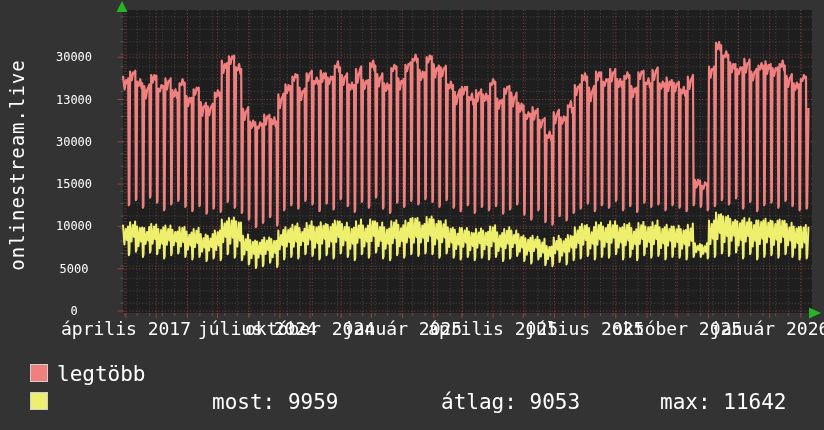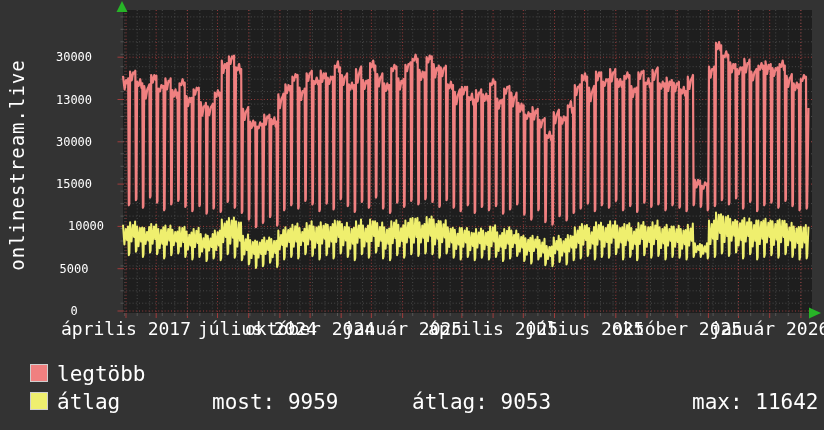--- a/index.html
+++ b/index.html
@@ -260,40 +260,39 @@
         <path d="M123.0 75.8 L124.6 89.3 L126.1 80.0 L127.4 83.4 L128.2 78.4 L128.8 205.3 L129.3 203.6 L130.1 71.6 L131.7 80.4 L133.2 72.4 L134.5 73.6 L135.3 70.7 L135.9 200.2 L136.4 198.5 L137.1 81.7 L138.7 85.8 L140.2 79.2 L141.5 87.9 L142.3 83.4 L142.9 207.8 L143.4 206.1 L144.2 86.0 L145.8 98.3 L147.3 89.3 L148.6 86.5 L149.4 84.3 L150.0 197.6 L150.5 195.9 L151.2 75.0 L152.8 82.6 L154.3 75.0 L155.6 79.8 L156.4 75.8 L157.0 202.7 L157.5 201.0 L158.3 88.5 L159.9 91.4 L161.4 85.1 L162.7 87.7 L163.5 86.0 L164.1 210.3 L164.6 208.6 L165.4 78.4 L167.0 89.5 L168.5 80.9 L169.8 81.7 L170.6 78.4 L171.2 204.4 L171.7 202.7 L172.4 90.2 L174.0 96.6 L175.5 89.3 L176.8 97.8 L177.6 92.7 L178.2 201.0 L178.7 199.3 L179.5 83.4 L181.1 85.1 L182.6 79.2 L183.9 85.4 L184.7 82.6 L185.3 206.9 L185.8 205.3 L186.5 96.1 L188.1 106.1 L189.6 97.8 L190.9 102.3 L191.7 97.8 L192.3 211.2 L192.8 209.5 L193.6 89.3 L195.2 94.6 L196.7 87.7 L198.0 89.9 L198.8 87.7 L199.4 206.1 L199.9 204.4 L200.7 102.0 L202.3 115.6 L203.8 106.3 L205.1 106.8 L205.9 102.9 L206.5 213.7 L207.0 212.0 L207.7 106.3 L209.3 115.1 L210.8 107.1 L212.1 105.4 L212.9 103.7 L213.5 208.6 L214.0 206.9 L214.8 92.7 L216.4 96.8 L217.9 90.2 L219.2 96.1 L220.0 92.7 L220.6 212.0 L221.1 210.3 L221.8 60.6 L223.4 72.9 L224.9 64.0 L226.2 68.2 L227.0 63.1 L227.6 201.9 L228.1 200.2 L228.9 56.4 L230.5 64.0 L232.0 56.4 L233.3 58.3 L234.1 55.5 L234.7 207.8 L235.2 206.1 L236.0 67.4 L237.6 70.2 L239.1 64.0 L240.4 73.6 L241.2 69.0 L241.8 212.9 L242.3 211.2 L243.0 108.8 L244.6 120.0 L246.1 111.3 L247.4 109.4 L248.2 107.1 L248.8 219.6 L249.3 217.9 L250.1 121.5 L251.7 127.9 L253.2 120.7 L254.5 126.3 L255.3 122.3 L255.9 227.2 L256.4 225.6 L257.1 126.6 L258.7 128.3 L260.2 122.3 L261.5 125.7 L262.3 124.0 L262.9 223.0 L263.4 221.3 L264.2 114.7 L265.8 124.7 L267.3 116.4 L268.6 118.1 L269.4 114.7 L270.0 217.1 L270.5 215.4 L271.3 119.0 L272.9 124.2 L274.4 117.3 L275.7 126.6 L276.5 121.5 L277.1 225.6 L277.6 223.9 L278.3 94.4 L279.9 108.0 L281.4 98.7 L282.7 96.4 L283.5 93.6 L284.1 210.3 L284.6 208.6 L285.4 84.3 L287.0 93.1 L288.5 85.1 L289.8 90.5 L290.6 86.0 L291.2 205.3 L291.7 203.6 L292.4 76.7 L294.0 80.7 L295.5 74.1 L296.8 77.2 L297.6 75.0 L298.2 208.6 L298.7 206.9 L299.5 87.7 L301.1 100.0 L302.6 91.0 L303.9 92.5 L304.7 88.5 L305.3 201.0 L305.8 199.3 L306.6 73.3 L308.2 80.9 L309.7 73.3 L311.0 72.4 L311.8 70.7 L312.4 204.4 L312.9 202.7 L313.6 80.9 L315.2 83.8 L316.7 77.5 L318.0 84.3 L318.8 80.9 L319.4 211.2 L319.9 209.5 L320.7 70.7 L322.3 81.9 L323.8 73.3 L325.1 78.4 L325.9 73.3 L326.5 203.6 L327.0 201.9 L327.7 77.5 L329.3 83.9 L330.8 76.7 L332.1 79.5 L332.9 76.7 L333.5 209.5 L334.0 207.8 L334.8 65.7 L336.4 67.4 L337.9 61.4 L339.2 71.9 L340.0 67.4 L340.6 199.3 L341.1 197.6 L341.9 75.0 L343.5 84.9 L345.0 76.7 L346.3 75.5 L347.1 73.3 L347.7 206.1 L348.2 204.4 L348.9 84.3 L350.5 89.5 L352.0 82.6 L353.3 89.1 L354.1 85.1 L354.7 212.0 L355.2 210.3 L356.0 69.0 L357.6 82.6 L359.1 73.3 L360.4 68.2 L361.2 66.5 L361.8 201.9 L362.3 200.2 L363.0 80.0 L364.6 88.8 L366.1 80.9 L367.4 83.4 L368.2 80.0 L368.8 207.8 L369.3 206.1 L370.1 63.1 L371.7 67.2 L373.2 60.6 L374.5 70.7 L375.3 65.7 L375.9 197.6 L376.4 195.9 L377.2 74.1 L378.8 86.5 L380.3 77.5 L381.6 76.1 L382.4 73.3 L383.0 208.6 L383.5 206.9 L384.2 83.4 L385.8 91.0 L387.3 83.4 L388.6 89.6 L389.4 85.1 L390.0 212.9 L390.5 211.2 L391.3 68.2 L392.9 71.1 L394.4 64.8 L395.7 68.8 L396.5 66.5 L397.1 202.7 L397.6 201.0 L398.3 78.4 L399.9 89.5 L401.4 80.9 L402.7 83.1 L403.5 79.2 L404.1 206.9 L404.6 205.3 L405.4 64.8 L407.0 71.2 L408.5 64.0 L409.8 64.0 L410.6 62.3 L411.2 201.0 L411.7 199.3 L412.5 58.9 L414.1 60.6 L415.6 54.7 L416.9 62.3 L417.7 58.9 L418.3 204.4 L418.8 202.7 L419.5 69.9 L421.1 79.9 L422.6 71.6 L423.9 77.5 L424.7 72.4 L425.3 199.3 L425.8 197.6 L426.6 57.2 L428.2 62.4 L429.7 55.5 L431.0 59.2 L431.8 56.4 L432.4 201.9 L432.9 200.2 L433.6 64.0 L435.2 77.5 L436.7 68.2 L438.0 70.2 L438.8 65.7 L439.4 206.9 L439.9 205.3 L440.7 67.4 L442.3 76.2 L443.8 68.2 L445.1 67.9 L445.9 65.7 L446.5 200.2 L447.0 198.5 L447.8 84.3 L449.4 88.3 L450.9 81.7 L452.2 89.1 L453.0 85.1 L453.6 207.8 L454.1 206.1 L454.8 91.9 L456.4 104.2 L457.9 95.3 L459.2 91.0 L460.0 89.3 L460.6 211.2 L461.1 209.5 L461.9 86.8 L463.5 94.4 L465.0 86.8 L466.3 90.2 L467.1 86.8 L467.7 205.3 L468.2 203.6 L468.9 97.0 L470.5 99.8 L472.0 93.6 L473.3 104.6 L474.1 99.5 L474.7 212.9 L475.2 211.2 L476.0 90.2 L477.6 101.4 L479.1 92.7 L480.4 92.2 L481.2 89.3 L481.8 206.9 L482.3 205.3 L483.1 94.4 L484.7 100.9 L486.2 93.6 L487.5 100.6 L488.3 96.1 L488.9 210.3 L489.4 208.6 L490.1 83.4 L491.7 85.1 L493.2 79.2 L494.5 84.0 L495.3 81.7 L495.9 206.1 L496.4 204.4 L497.2 98.7 L498.8 108.6 L500.3 100.3 L501.6 103.4 L502.4 99.5 L503.0 213.7 L503.5 212.0 L504.2 88.5 L505.8 93.7 L507.3 86.8 L508.6 87.7 L509.4 86.0 L510.0 209.5 L510.5 207.8 L511.3 92.7 L512.9 106.3 L514.4 97.0 L515.7 96.1 L516.5 92.7 L517.1 204.4 L517.6 202.7 L518.4 102.9 L520.0 111.7 L521.5 103.7 L522.8 110.5 L523.6 105.4 L524.2 214.6 L524.7 212.9 L525.4 114.7 L527.0 118.8 L528.5 112.2 L529.8 116.7 L530.6 113.9 L531.2 219.6 L531.7 217.9 L532.5 107.1 L534.1 119.5 L535.6 110.5 L536.9 113.3 L537.7 108.8 L538.3 210.3 L538.8 208.6 L539.5 119.8 L541.1 127.4 L542.6 119.8 L543.9 120.4 L544.7 118.1 L545.3 222.2 L545.8 220.5 L546.6 135.0 L548.2 137.9 L549.7 131.6 L551.0 139.8 L551.8 135.9 L552.4 224.7 L552.9 223.0 L553.7 112.2 L555.3 123.4 L556.8 114.7 L558.1 111.3 L558.9 109.7 L559.5 216.2 L560.0 214.6 L560.7 117.3 L562.3 123.7 L563.8 116.4 L565.1 120.7 L565.9 117.3 L566.5 220.5 L567.0 218.8 L567.8 105.4 L569.4 107.1 L570.9 101.2 L572.2 113.0 L573.0 108.0 L573.6 212.9 L574.1 211.2 L574.8 85.1 L576.4 95.1 L577.9 86.8 L579.2 87.1 L580.0 84.3 L580.6 208.6 L581.1 206.9 L581.9 75.0 L583.5 80.2 L585.0 73.3 L586.3 81.2 L587.1 76.7 L587.7 203.6 L588.2 201.9 L589.0 87.7 L590.6 101.2 L592.1 91.9 L593.4 88.2 L594.2 86.0 L594.8 211.2 L595.3 209.5 L596.0 71.6 L597.6 80.4 L599.1 72.4 L600.4 76.4 L601.2 72.4 L601.8 205.3 L602.3 203.6 L603.1 81.7 L604.7 85.8 L606.2 79.2 L607.5 80.9 L608.3 79.2 L608.9 207.8 L609.4 206.1 L610.1 69.0 L611.7 81.4 L613.2 72.4 L614.5 72.4 L615.3 69.0 L615.9 201.0 L616.4 199.3 L617.2 79.2 L618.8 86.8 L620.3 79.2 L621.6 86.8 L622.4 81.7 L623.0 210.3 L623.5 208.6 L624.3 75.8 L625.9 78.7 L627.4 72.4 L628.7 77.8 L629.5 75.0 L630.1 206.1 L630.6 204.4 L631.3 86.0 L632.9 97.1 L634.4 88.5 L635.7 92.2 L636.5 87.7 L637.1 212.0 L637.6 210.3 L638.4 72.4 L640.0 78.9 L641.5 71.6 L642.8 73.0 L643.6 70.7 L644.2 202.7 L644.7 201.0 L645.4 82.6 L647.0 84.3 L648.5 78.4 L649.8 87.4 L650.6 83.4 L651.2 206.9 L651.7 205.3 L652.5 69.9 L654.1 79.9 L655.6 71.6 L656.9 69.0 L657.7 67.4 L658.3 204.4 L658.8 202.7 L659.6 83.4 L661.2 88.7 L662.7 81.7 L664.0 86.8 L664.8 83.4 L665.4 210.3 L665.9 208.6 L666.6 77.5 L668.2 91.0 L669.7 81.7 L671.0 85.1 L671.8 80.0 L672.4 205.3 L672.9 203.6 L673.7 82.6 L675.3 91.4 L676.8 83.4 L678.1 84.6 L678.9 81.7 L679.5 207.8 L680.0 206.1 L680.7 89.3 L682.3 93.4 L683.8 86.8 L685.1 95.6 L685.9 91.0 L686.5 211.2 L687.0 209.5 L687.8 76.7 L689.4 89.0 L690.9 80.0 L692.2 77.2 L693.0 75.0 L693.6 205.3 L694.1 203.6 L694.9 179.9 L696.5 187.5 L698.0 179.9 L699.3 184.7 L700.1 180.7 L700.7 206.9 L701.2 205.3 L701.9 185.8 L703.5 188.7 L705.0 182.4 L706.3 184.9 L707.1 183.3 L707.7 210.3 L708.2 208.6 L709.0 66.5 L710.6 77.7 L712.1 69.0 L713.4 69.9 L714.2 66.5 L714.8 206.1 L715.3 204.4 L716.0 42.8 L717.6 49.2 L719.1 42.0 L720.4 50.4 L721.2 45.4 L721.8 200.2 L722.3 198.5 L723.1 55.5 L724.7 57.2 L726.2 51.3 L727.5 57.5 L728.3 54.7 L728.9 204.4 L729.4 202.7 L730.2 62.3 L731.8 72.3 L733.3 64.0 L734.6 68.5 L735.4 64.0 L736.0 198.5 L736.5 196.8 L737.2 69.0 L738.8 74.3 L740.3 67.4 L741.6 69.6 L742.4 67.4 L743.0 208.6 L743.5 206.9 L744.3 58.9 L745.9 72.4 L747.4 63.1 L748.7 63.7 L749.5 59.7 L750.1 201.9 L750.6 200.2 L751.3 71.6 L752.9 80.4 L754.4 72.4 L755.7 70.7 L756.5 69.0 L757.1 211.2 L757.6 209.5 L758.4 65.7 L760.0 69.7 L761.5 63.1 L762.8 69.0 L763.6 65.7 L764.2 205.3 L764.7 203.6 L765.5 61.4 L767.1 73.8 L768.6 64.8 L769.9 69.0 L770.7 64.0 L771.3 202.7 L771.8 201.0 L772.5 68.2 L774.1 75.8 L775.6 68.2 L776.9 70.2 L777.7 67.4 L778.3 207.8 L778.8 206.1 L779.6 64.0 L781.2 66.8 L782.7 60.6 L784.0 70.2 L784.8 65.7 L785.4 201.0 L785.9 199.3 L786.6 75.8 L788.2 87.0 L789.7 78.4 L791.0 76.4 L791.8 74.1 L792.4 206.1 L792.9 204.4 L793.7 83.4 L795.3 89.9 L796.8 82.6 L798.1 88.2 L798.9 84.3 L799.5 210.3 L800.0 208.6 L800.8 79.2 L802.4 80.9 L803.9 75.0 L805.2 78.4 L806.0 76.7 L806.6 208.6 L807.1 206.9 L808.5 108.0" fill="none" stroke="#f08080" stroke-width="2.2" stroke-linejoin="round"></path>
         <path d="M123.0 224.7 L124.4 244.5 L125.8 228.9 L127.0 239.9 L128.0 226.4 L128.8 255.2 L129.4 253.0 L130.1 222.2 L131.5 241.4 L132.9 225.0 L134.1 237.0 L135.1 221.6 L135.9 251.8 L136.5 249.7 L137.1 226.4 L138.5 246.2 L139.9 227.9 L141.1 241.6 L142.1 227.5 L142.9 256.9 L143.5 254.7 L144.2 228.1 L145.6 244.0 L147.0 232.0 L148.2 240.4 L149.2 227.0 L150.0 252.6 L150.6 250.5 L151.2 223.9 L152.6 243.7 L154.0 226.4 L155.2 239.1 L156.2 224.4 L157.0 254.3 L157.6 252.2 L158.3 228.9 L159.7 248.2 L161.1 230.1 L162.3 243.7 L163.3 227.2 L164.1 258.5 L164.7 256.4 L165.4 225.6 L166.8 244.8 L168.2 229.1 L169.4 240.4 L170.4 225.6 L171.2 255.2 L171.8 253.0 L172.4 229.8 L173.8 245.2 L175.2 232.0 L176.4 241.6 L177.4 231.5 L178.2 253.5 L178.8 251.4 L179.5 227.2 L180.9 246.5 L182.3 228.1 L183.5 242.1 L184.5 226.7 L185.3 256.9 L185.9 254.7 L186.5 231.5 L187.9 249.6 L189.3 234.7 L190.5 245.4 L191.5 232.6 L192.3 259.4 L192.9 257.3 L193.6 228.9 L195.0 247.1 L196.4 230.8 L197.6 242.9 L198.6 227.8 L199.4 256.9 L200.0 254.7 L200.7 234.0 L202.1 251.6 L203.5 238.2 L204.7 247.6 L205.7 234.6 L206.5 261.1 L207.1 259.0 L207.7 235.7 L209.1 250.6 L210.5 238.6 L211.7 247.1 L212.7 234.0 L213.5 258.5 L214.1 256.4 L214.8 230.6 L216.2 249.9 L217.6 232.2 L218.8 245.4 L219.8 230.6 L220.6 260.2 L221.2 258.1 L221.8 219.6 L223.2 242.2 L224.6 223.5 L225.8 237.0 L226.8 221.3 L227.6 254.3 L228.2 252.2 L228.9 217.9 L230.3 243.8 L231.7 220.5 L232.9 237.8 L233.9 217.4 L234.7 257.7 L235.3 255.6 L236.0 221.3 L237.4 246.6 L238.8 222.5 L240.0 240.8 L241.0 222.5 L241.8 260.2 L242.4 258.1 L243.0 235.7 L244.4 254.4 L245.8 239.3 L247.0 250.1 L248.0 234.6 L248.8 264.5 L249.4 262.4 L250.1 239.9 L251.5 258.1 L252.9 242.1 L254.1 253.9 L255.1 240.5 L255.9 267.9 L256.5 265.7 L257.1 241.6 L258.5 257.6 L259.9 242.5 L261.1 253.9 L262.1 239.9 L262.9 266.2 L263.5 264.0 L264.2 237.4 L265.6 253.9 L267.0 240.6 L268.2 250.1 L269.2 237.4 L270.0 262.8 L270.6 260.7 L271.3 239.1 L272.7 257.2 L274.1 241.0 L275.3 253.0 L276.3 240.8 L277.1 267.0 L277.7 264.9 L278.3 230.6 L279.7 249.3 L281.1 234.9 L282.3 245.0 L283.3 230.1 L284.1 259.4 L284.7 257.3 L285.4 227.2 L286.8 246.5 L288.2 230.1 L289.4 242.1 L290.4 228.4 L291.2 256.9 L291.8 254.7 L292.4 224.7 L293.8 246.7 L295.2 226.2 L296.4 241.6 L297.4 223.6 L298.2 258.5 L298.8 256.4 L299.5 228.1 L300.9 245.1 L302.3 232.0 L303.5 241.2 L304.5 228.7 L305.3 254.3 L305.9 252.2 L306.6 223.0 L308.0 244.5 L309.4 225.6 L310.6 239.5 L311.6 221.3 L312.4 256.0 L313.0 253.9 L313.6 226.4 L315.0 247.8 L316.4 227.6 L317.6 242.9 L318.6 226.4 L319.4 259.4 L320.0 257.3 L320.7 222.2 L322.1 243.6 L323.5 225.7 L324.7 238.7 L325.7 223.9 L326.5 255.2 L327.1 253.0 L327.7 224.7 L329.1 246.7 L330.5 226.9 L331.7 241.6 L332.7 224.1 L333.5 258.5 L334.1 256.4 L334.8 220.5 L336.2 241.9 L337.6 221.3 L338.8 237.0 L339.8 221.6 L340.6 253.5 L341.2 251.4 L341.9 223.9 L343.3 245.3 L344.7 227.1 L345.9 240.4 L346.9 222.7 L347.7 256.9 L348.3 254.7 L348.9 227.2 L350.3 248.7 L351.7 229.1 L352.9 243.7 L353.9 227.8 L354.7 260.2 L355.3 258.1 L356.0 221.3 L357.4 242.8 L358.8 225.6 L360.0 237.8 L361.0 219.6 L361.8 254.3 L362.4 252.2 L363.0 225.6 L364.4 246.5 L365.8 228.4 L367.0 241.6 L368.0 225.6 L368.8 257.7 L369.4 255.6 L370.1 219.6 L371.5 241.1 L372.9 221.2 L374.1 236.1 L375.1 221.3 L375.9 252.6 L376.5 250.5 L377.2 223.0 L378.6 246.1 L380.0 226.9 L381.2 240.8 L382.2 222.5 L383.0 258.5 L383.6 256.4 L384.2 227.2 L385.6 248.7 L387.0 229.8 L388.2 243.7 L389.2 228.4 L390.0 260.2 L390.6 258.1 L391.3 221.3 L392.7 243.3 L394.1 222.5 L395.3 238.2 L396.3 220.2 L397.1 255.2 L397.7 253.0 L398.3 224.7 L399.7 246.2 L401.1 228.3 L402.3 241.2 L403.3 225.3 L404.1 257.7 L404.7 255.6 L405.4 220.5 L406.8 242.5 L408.2 222.7 L409.4 237.4 L410.4 218.8 L411.2 254.3 L411.8 252.2 L412.5 217.9 L413.9 242.7 L415.3 218.8 L416.5 237.0 L417.5 217.9 L418.3 256.0 L418.9 253.9 L419.5 222.2 L420.9 242.5 L422.3 225.4 L423.5 237.8 L424.5 223.9 L425.3 253.5 L425.9 251.4 L426.6 217.1 L428.0 241.3 L429.4 219.0 L430.6 235.7 L431.6 216.5 L432.4 254.3 L433.0 252.2 L433.6 219.6 L435.0 244.4 L436.4 223.9 L437.6 238.7 L438.6 220.8 L439.4 257.7 L440.0 255.6 L440.7 221.3 L442.1 242.2 L443.5 224.2 L444.7 237.4 L445.7 220.2 L446.5 253.5 L447.1 251.4 L447.8 227.2 L449.2 247.0 L450.6 228.8 L451.8 242.5 L452.8 227.8 L453.6 257.7 L454.2 255.6 L454.8 229.8 L456.2 249.0 L457.6 233.7 L458.8 244.6 L459.8 228.1 L460.6 259.4 L461.2 257.3 L461.9 228.1 L463.3 246.8 L464.7 230.6 L465.9 242.5 L466.9 228.1 L467.7 256.9 L468.3 254.7 L468.9 231.5 L470.3 250.2 L471.7 232.7 L472.9 245.9 L473.9 233.2 L474.7 260.2 L475.3 258.1 L476.0 228.9 L477.4 247.6 L478.8 232.5 L480.0 243.3 L481.0 228.4 L481.8 257.7 L482.4 255.6 L483.1 230.6 L484.5 249.3 L485.9 232.8 L487.1 245.0 L488.1 231.8 L488.9 259.4 L489.5 257.3 L490.1 226.4 L491.5 246.2 L492.9 227.2 L494.1 241.6 L495.1 225.3 L495.9 256.9 L496.5 254.7 L497.2 232.3 L498.6 251.0 L500.0 235.5 L501.2 246.7 L502.2 232.9 L503.0 261.1 L503.6 259.0 L504.2 228.9 L505.6 248.2 L507.0 230.8 L508.2 243.7 L509.2 227.2 L510.0 258.5 L510.6 256.4 L511.3 230.6 L512.7 247.1 L514.1 234.9 L515.3 243.3 L516.3 230.6 L517.1 256.0 L517.7 253.9 L518.4 234.0 L519.8 251.6 L521.2 236.9 L522.4 247.6 L523.4 235.7 L524.2 261.1 L524.8 259.0 L525.4 238.2 L526.8 254.7 L528.2 239.8 L529.4 250.9 L530.4 237.7 L531.2 263.6 L531.8 261.5 L532.5 235.7 L533.9 251.1 L535.3 239.6 L536.5 247.6 L537.5 236.8 L538.3 259.4 L538.9 257.3 L539.5 239.9 L540.9 256.4 L542.3 242.5 L543.5 252.6 L544.5 238.8 L545.3 265.3 L545.9 263.2 L546.6 245.9 L548.0 259.1 L549.4 247.0 L550.6 256.0 L551.6 246.4 L552.4 266.2 L553.0 264.0 L553.7 237.4 L555.1 253.3 L556.5 241.0 L557.7 249.7 L558.7 235.7 L559.5 261.9 L560.1 259.8 L560.7 239.1 L562.1 255.6 L563.5 241.3 L564.7 251.8 L565.7 239.1 L566.5 264.5 L567.1 262.4 L567.8 234.9 L569.2 251.4 L570.6 235.7 L571.8 247.6 L572.8 236.6 L573.6 260.2 L574.2 258.1 L574.8 227.2 L576.2 247.6 L577.6 230.5 L578.8 242.9 L579.8 226.7 L580.6 258.5 L581.2 256.4 L581.9 223.9 L583.3 244.8 L584.7 225.7 L585.9 239.9 L586.9 225.0 L587.7 256.0 L588.3 253.9 L589.0 228.1 L590.4 248.4 L591.8 232.3 L593.0 243.7 L594.0 227.0 L594.8 259.4 L595.4 257.3 L596.0 222.2 L597.4 244.7 L598.8 225.0 L600.0 239.5 L601.0 222.7 L601.8 256.9 L602.4 254.7 L603.1 226.4 L604.5 246.7 L605.9 227.9 L607.1 242.1 L608.1 224.7 L608.9 257.7 L609.5 255.6 L610.1 221.3 L611.5 242.8 L612.9 225.2 L614.1 237.8 L615.1 221.3 L615.9 254.3 L616.5 252.2 L617.2 225.6 L618.6 247.6 L620.0 228.1 L621.2 242.5 L622.2 227.2 L623.0 259.4 L623.6 257.3 L624.3 223.9 L625.7 245.3 L627.1 225.0 L628.3 240.4 L629.3 223.3 L630.1 256.9 L630.7 254.7 L631.3 228.1 L632.7 249.0 L634.1 231.6 L635.3 244.2 L636.3 229.2 L637.1 260.2 L637.7 258.1 L638.4 223.0 L639.8 243.9 L641.2 225.2 L642.4 239.1 L643.4 221.9 L644.2 255.2 L644.8 253.0 L645.4 226.4 L646.8 246.7 L648.2 227.2 L649.4 242.1 L650.4 227.0 L651.2 257.7 L651.8 255.6 L652.5 222.2 L653.9 244.2 L655.3 225.4 L656.5 239.1 L657.5 220.5 L658.3 256.0 L658.9 253.9 L659.6 227.2 L661.0 248.1 L662.4 229.1 L663.6 243.3 L664.6 227.2 L665.4 259.4 L666.0 257.3 L666.6 224.7 L668.0 245.6 L669.4 228.9 L670.6 240.8 L671.6 226.4 L672.4 256.9 L673.0 254.7 L673.7 226.4 L675.1 246.7 L676.5 229.3 L677.7 242.1 L678.7 225.8 L679.5 257.7 L680.1 255.6 L680.7 228.9 L682.1 248.7 L683.5 230.5 L684.7 244.2 L685.7 230.1 L686.5 259.4 L687.1 257.3 L687.8 224.7 L689.2 245.6 L690.6 228.6 L691.8 240.8 L692.8 223.6 L693.6 256.9 L694.2 254.7 L694.9 243.3 L696.3 252.1 L697.7 245.9 L698.9 250.1 L699.9 243.9 L700.7 256.9 L701.3 254.7 L701.9 245.0 L703.3 253.8 L704.7 246.2 L705.9 251.8 L706.9 243.3 L707.7 258.5 L708.3 256.4 L709.0 220.5 L710.4 244.1 L711.8 224.0 L713.0 238.7 L714.0 220.5 L714.8 256.9 L715.4 254.7 L716.0 212.5 L717.4 239.1 L718.8 214.7 L720.0 233.0 L721.0 214.2 L721.8 253.5 L722.4 251.4 L723.1 216.2 L724.5 242.1 L725.9 217.1 L727.1 236.1 L728.1 215.7 L728.9 256.0 L729.5 253.9 L730.2 218.8 L731.6 240.8 L733.0 222.0 L734.2 235.7 L735.2 219.9 L736.0 252.6 L736.6 250.5 L737.2 221.3 L738.6 245.5 L740.0 223.2 L741.2 239.9 L742.2 220.2 L743.0 258.5 L743.6 256.4 L744.3 217.9 L745.7 241.6 L747.1 222.2 L748.3 236.1 L749.3 218.5 L750.1 254.3 L750.7 252.2 L751.3 222.2 L752.7 246.4 L754.1 225.0 L755.3 240.8 L756.3 220.5 L757.1 259.4 L757.7 257.3 L758.4 220.5 L759.8 244.1 L761.2 222.0 L762.4 238.7 L763.4 220.5 L764.2 256.9 L764.8 254.7 L765.5 218.8 L766.9 242.4 L768.3 222.7 L769.5 237.0 L770.5 220.5 L771.3 255.2 L771.9 253.0 L772.5 221.3 L773.9 245.0 L775.3 223.9 L776.5 239.5 L777.5 220.8 L778.3 257.7 L778.9 255.6 L779.6 219.6 L781.0 242.2 L782.4 220.8 L783.6 237.0 L784.6 220.8 L785.4 254.3 L786.0 252.2 L786.6 223.9 L788.0 245.3 L789.4 227.4 L790.6 240.4 L791.6 222.7 L792.4 256.9 L793.0 254.7 L793.7 226.4 L795.1 247.8 L796.5 228.6 L797.7 242.9 L798.7 227.0 L799.5 259.4 L800.1 257.3 L800.8 226.7 L802.2 247.4 L803.6 227.6 L804.8 242.6 L805.8 225.1 L806.6 258.5 L807.2 256.4 L808.5 226.7" fill="none" stroke="#efef6e" stroke-width="2" stroke-linejoin="round"></path>
       </g>
     <polygon id="arrow-up" points="122,1 116.5,12 127.5,12" fill="#27b427"></polygon>
     <polygon id="arrow-right" points="821,313 809,307.5 809,318.5" fill="#27b427"></polygon>
   </svg>
 
   <div id="y-labels">
       <div class="ylab" style="left: 36px; top: 300px;">0</div>
       <div class="ylab" style="left: 36px; top: 257.7px;">5000</div>
-      <div class="ylab" style="left: 48px; top: 215.4px;">10000</div>
+      <div class="ylab" style="left: 36px; top: 215.4px;">10000</div>
       <div class="ylab" style="left: 36px; top: 173.1px;">15000</div>
       <div class="ylab" style="left: 36px; top: 130.8px;">30000</div>
       <div class="ylab" style="left: 36px; top: 88.5px;">13000</div>
       <div class="ylab" style="left: 36px; top: 46.2px;">30000</div>
     </div>
   <div id="x-labels">
       <div class="xlab" style="left: 126px;">április 2017</div>
       <div class="xlab" style="left: 217.528px; margin-left: 40px;">július 2024</div>
       <div class="xlab" style="left: 310.061px;">október 2024</div>
       <div class="xlab" style="left: 402.595px;">január 2025</div>
       <div class="xlab" style="left: 493.117px;">április 2025</div>
       <div class="xlab" style="left: 584.645px;">július 2025</div>
       <div class="xlab" style="left: 677.178px;">október 2025</div>
       <div class="xlab" style="left: 769.712px;">január 2026</div>
     </div>
 
   <div class="sw" style="left: 30px; top: 364px; background: rgb(240, 128, 128);"></div>
   <div class="ltext" style="left:57px;top:362px;">legtöbb</div>
 
   <div class="sw" style="left: 30px; top: 392px; background: rgb(239, 239, 110);"></div>
-  <div class="ltext" style="left:57px;top:390px;">átlag</div>
 
   <div class="ltext" style="left:212px;top:390px;"><span>most:</span> <span>9959</span></div>
-  <div class="ltext" style="left:412px;top:390px;"><span>átlag:</span> <span>9053</span></div>
-  <div class="ltext" style="left:660px;top:390px;margin-left:32px;"><span>max:</span> <span>11642</span></div>
+  <div class="ltext" style="left:441px;top:390px;"><span>átlag:</span> <span>9053</span></div>
+  <div class="ltext" style="left:660px;top:390px;"><span>max:</span> <span>11642</span></div>
 
 </div>
 
 </body></html>

